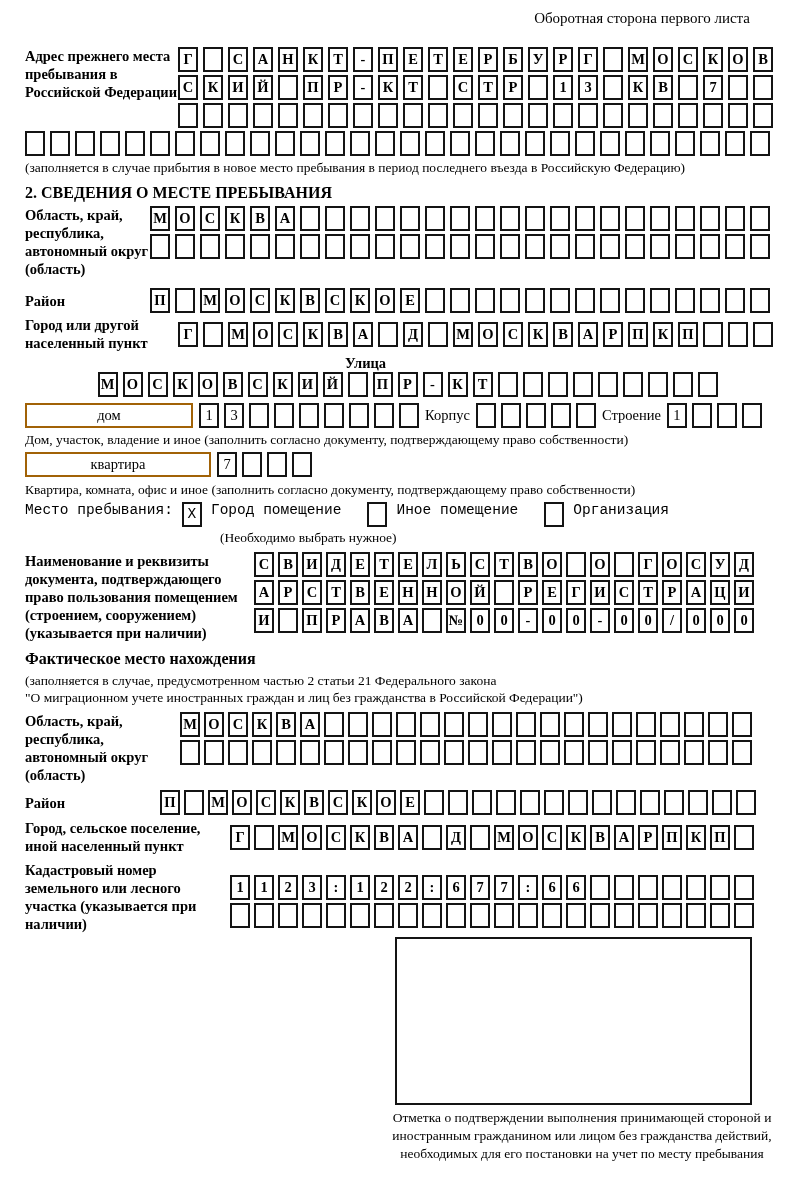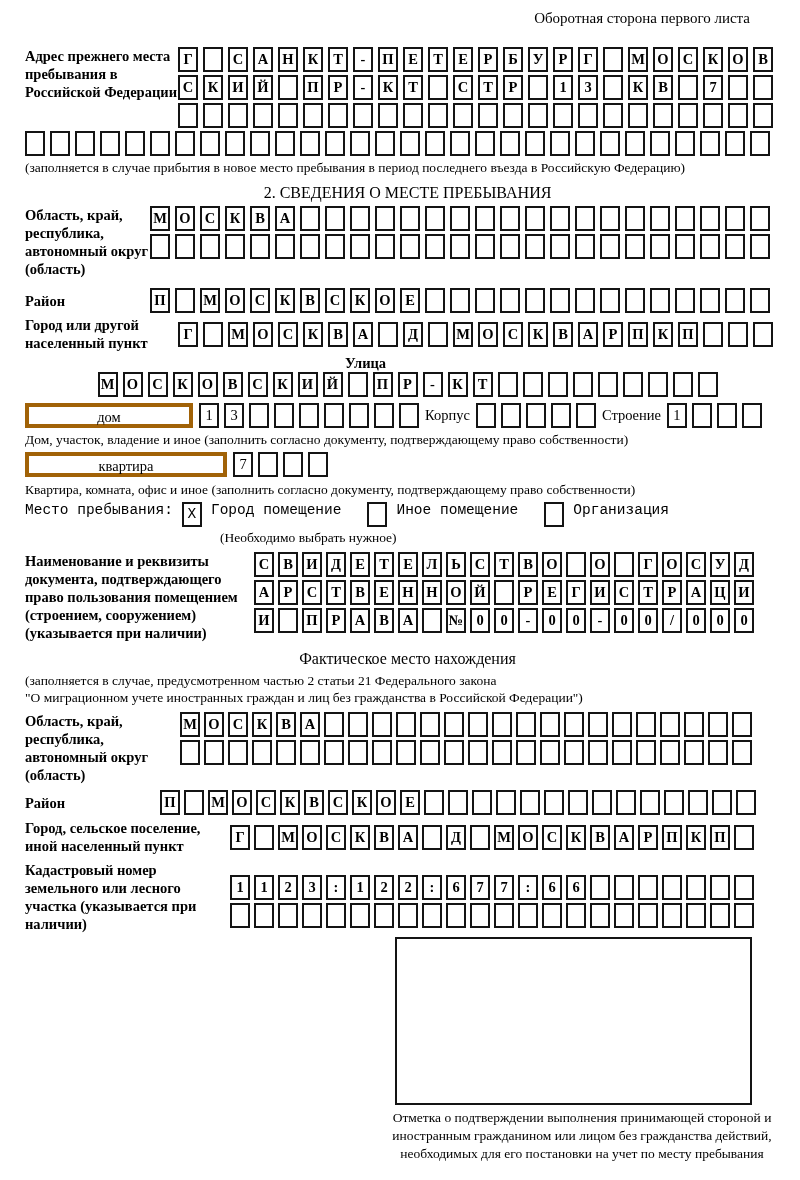--- a/index.html
+++ b/index.html
@@ -24,28 +24,28 @@
   .boxrow { display:flex; gap:5px; }
   .boxrow.tight { gap:4px; }
   .cbox {
     display:inline-block; flex:0 0 auto;
     width:20px; height:25px; border:2px solid #141414;
     font-size:14.5px; line-height:21px; text-align:center;
     background:#fff;
   }
   .caption { font-size:13.5px; line-height:17px; }
   .center { }
-  .sec-title { text-align:center; font-weight:normal; font-size:16px; }
+  .sec-title { font-weight:bold; font-size:16px; }
 
   .field-name-box {
-    display:inline-block; flex:0 0 auto; border:4px solid #a16207; height:25px;
+    display:inline-block; flex:0 0 auto; border:2px solid #a16207; height:25px;
     font-size:14.5px; line-height:21px; text-align:center;
   }
   .fname-dom { width:168px; }
-  .fname-kv  { width:202px; }
+  .fname-kv  { width:186px; }
   .inline-gap { display:flex; align-items:center; gap:6px; }
   .lbl-inline { font-size:14.5px; white-space:nowrap; }
 
   .stay-row { display:flex; align-items:flex-start; gap:9px; font-size:14.5px;font-family:Liberation Mono, monospace; }
   .stay-row .sp { width:8px; }
 
   .stamp-box { width:357px; height:168px; border:2px solid #141414; margin-left:370px; }
   .stamp-caption { width:410px; margin-left:352px; text-align:center; font-size:13.5px; line-height:18px; }
 
   .mt2{margin-top:2px;flex-direction:column;} .mt3{margin-top:3px;} .mt4{margin-top:4px;}

